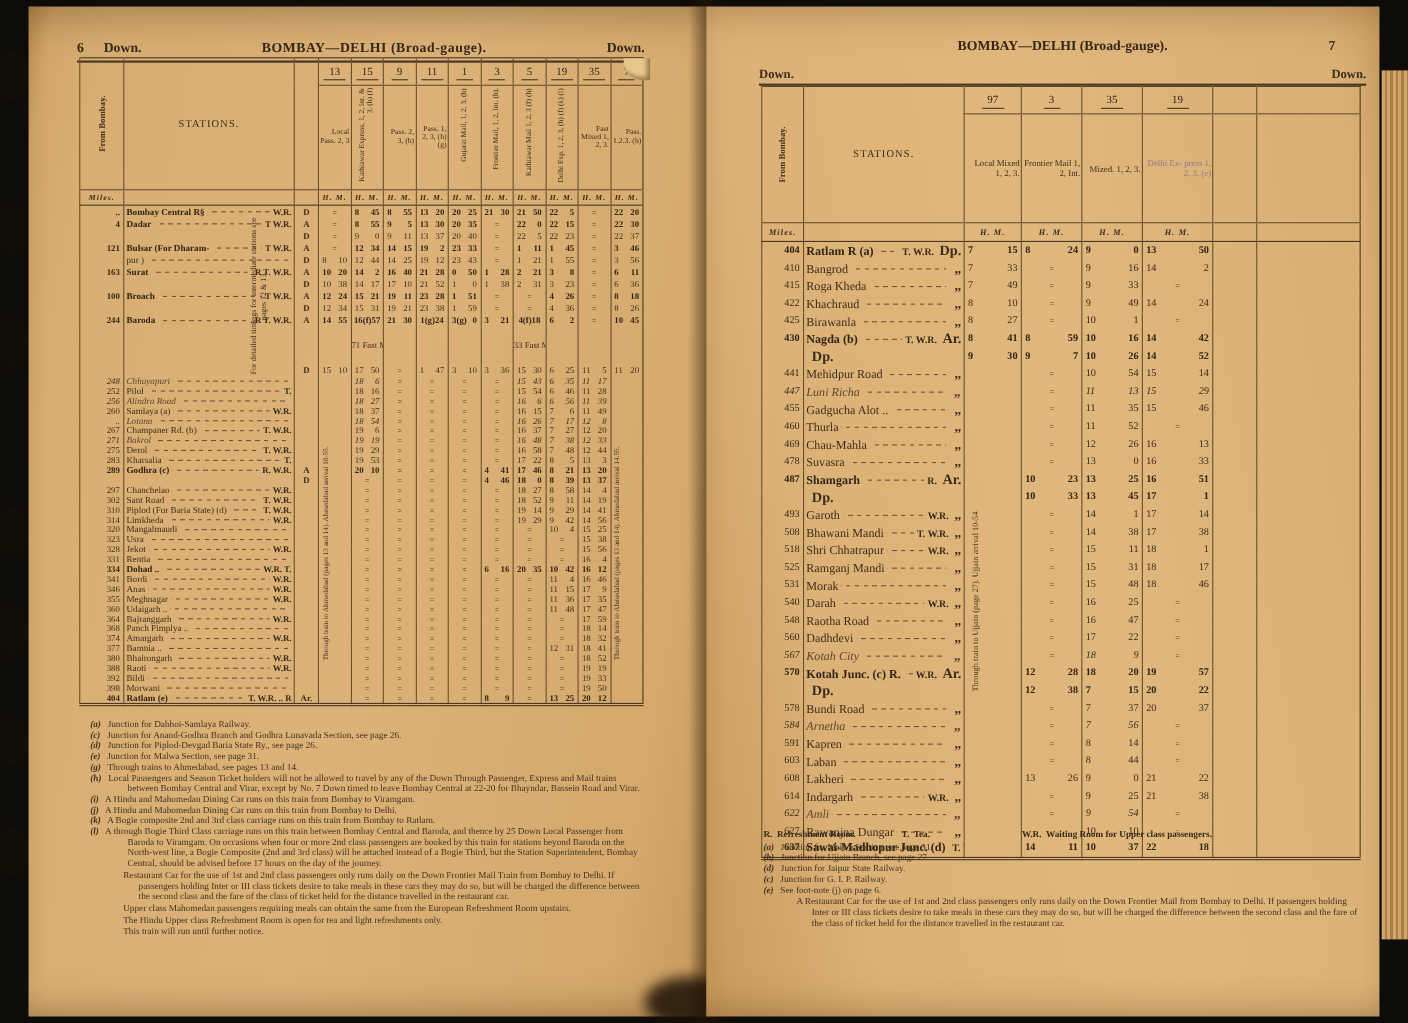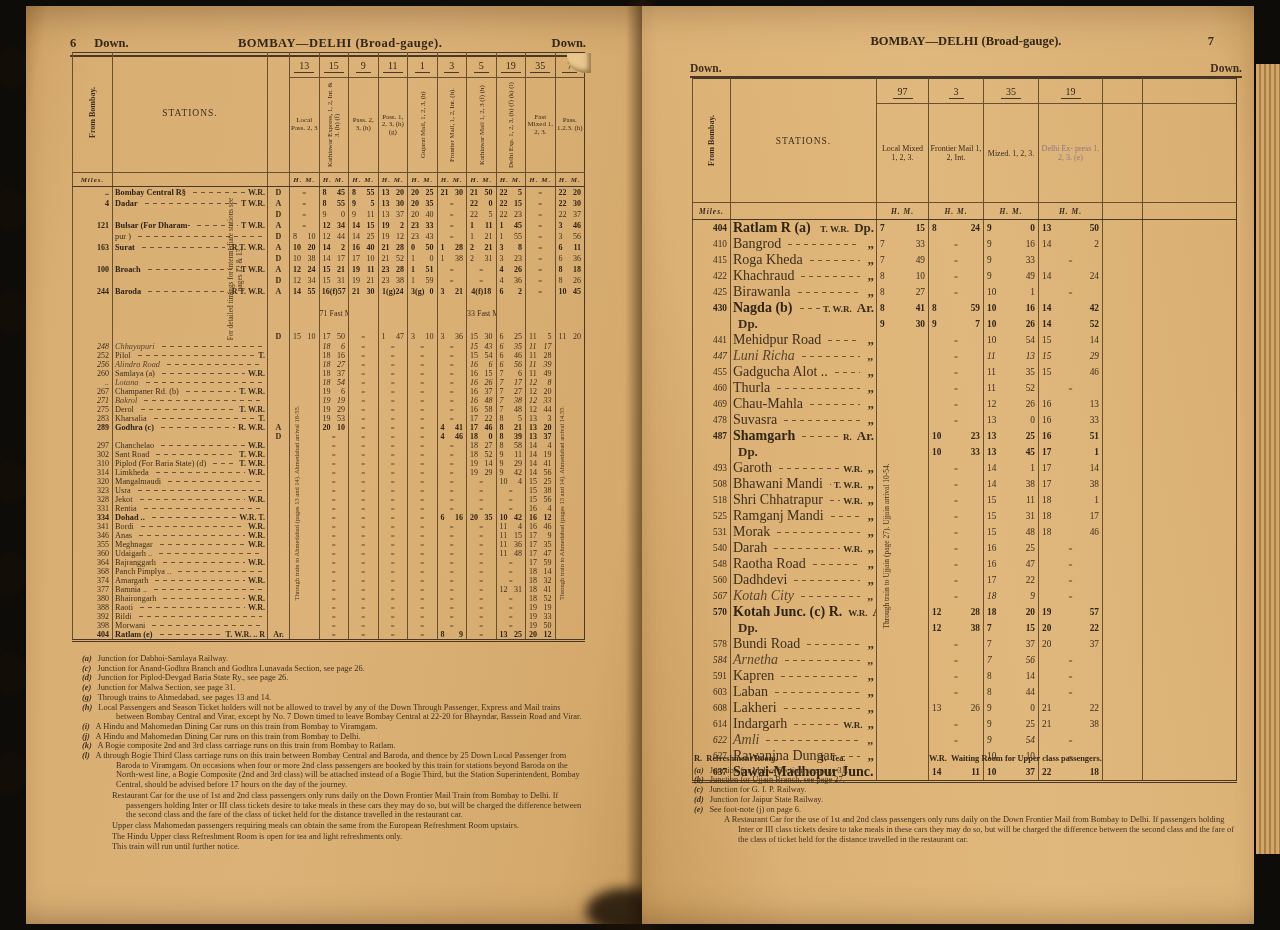--- a/index.html
+++ b/index.html
@@ -33,21 +33,21 @@
 
   
   table.tt{border-collapse:collapse;table-layout:fixed;position:absolute;border:1.5px solid #4a3826;border-bottom:3px double #4a3826;}
   .tt th,.tt td{border-left:1px solid #6a4f2e;padding:0;vertical-align:middle;font-weight:normal;overflow:hidden;}
   .lt{left:46px;top:46px;width:512px;}
   .rt{left:50px;top:72px;width:544px;}
   .hnum th{height:24px;border-bottom:1px solid #6a4f2e;}
   .tno{font-size:10px;font-weight:bold;text-align:center;color:#33271a;}
   .nund{border-bottom:1px solid #4a3826;padding:0 5px 1px;}
   .lt .tdesc{height:94px;} .rt .tdesc{height:98px;}
-  .tdesc{font-size:7px;line-height:7.6px;text-align:center;color:#3a2c1b;}
+  .tdesc{font-size:7px;line-height:7.6px;text-align:right;color:#3a2c1b;}
   .rt .tdesc{font-size:8px;line-height:9px;}
   .hdz{padding:1px;white-space:normal;}
   .faint .hdz{color:#7a6a8a;opacity:.8;}
   .vtext{writing-mode:vertical-rl;transform:rotate(180deg);margin:0 auto;height:90px;white-space:normal;font-size:6.8px;line-height:7.4px;}
   th.miles .vtext{height:110px;font-size:8px;font-weight:bold;}
   .rt th.miles .vtext{height:118px;}
   .hhm th{height:13px;border-top:1px solid #6a4f2e;border-bottom:1.8px solid #4a3826;
     font-size:7px;letter-spacing:1px;text-align:center;font-weight:bold;color:#3a2c1b;font-style:italic;}
   .rt .hhm th{height:16px;font-size:7.5px;}
   th.hband{border-bottom:none;}
@@ -57,21 +57,21 @@
   .rt col.c-e0{width:40px;} .rt col.c-e1{width:94px;}
 
   .lt tbody.top tr{height:11px;} .lt tbody.top tr.lbl{height:34px;}
   .lt tbody.low tr{height:9px;}
   .rt tbody tr{height:16px;}
   td.miles{font-size:8px;text-align:right;padding-right:3px;color:#3c2d1c;}
   .rt td.miles{font-size:9.3px;}
   td.stc{padding:0 2px;}
   .strow{display:flex;align-items:baseline;}
   .sname{font-size:8.3px;white-space:nowrap;}
-  .rt .sname{font-size:14px;}
+  .rt .sname{font-size:11px;}
   .b .sname,.b td.miles,.b td.time{font-weight:bold;color:#302415;}
   .it{font-style:italic;color:#5a452c;}
   .leader{flex:1;height:1px;align-self:center;margin:0 3px;
     background:repeating-linear-gradient(90deg,transparent 0 4px,rgba(70,52,32,.75) 4px 8px);}
   .sannot{font-size:8px;white-space:nowrap;font-weight:bold;color:#3a2c1b;text-align:right;}
   .rt .sannot{font-size:9px;}
   .adr{font-size:13px;font-weight:bold;margin-left:5px;white-space:nowrap;}
   td.adc{font-size:8px;font-weight:bold;text-align:center;}
   td.time{font-size:8px;text-align:center;white-space:nowrap;color:#3c2d1c;}
   .rt td.time{font-size:9.3px;}
@@ -2502,22 +2502,22 @@
         </tbody>
     </table>
 
     <div class="vnote n97">Through train to Ujjain (page 27).  Ujjain arrival 10-54.</div>
 
     <div class="foot rfoot">
       <div class="abbrev">R.  Refreshment Room.                    T.  Tea.                                        W.R.  Waiting Room for Upper class passengers.</div>
       <div id="rfoot-items">
           <div class="fn"><span class="fk">(a)</span><span class="ft"> Junction for Malwa Section, see page 31.</span></div>
           <div class="fn"><span class="fk">(b)</span><span class="ft"> Junction for Ujjain Branch, see page 27.</span></div>
+          <div class="fn"><span class="fk">(d)</span><span class="ft"> Junction for Jaipur State Railway.</span></div>
           <div class="fn"><span class="fk">(c)</span><span class="ft"> Junction for G. I. P. Railway.</span></div>
-          <div class="fn"><span class="fk">(d)</span><span class="ft"> Junction for Jaipur State Railway.</span></div>
           <div class="fn"><span class="fk">(e)</span><span class="ft"> See foot-note (j) on page 6.</span></div>
           <div class="fp">A Restaurant Car for the use of 1st and 2nd class passengers only runs daily on the Down Frontier Mail from Bombay to Delhi.  If passengers holding Inter or III class tickets desire to take meals in these cars they may do so, but will be charged the difference between the second class and the fare of the class of ticket held for the distance travelled in the restaurant car.</div>
         </div>
     </div>
   </div>
 
   <div class="stack"></div>
 </div>
 
 </body></html>

